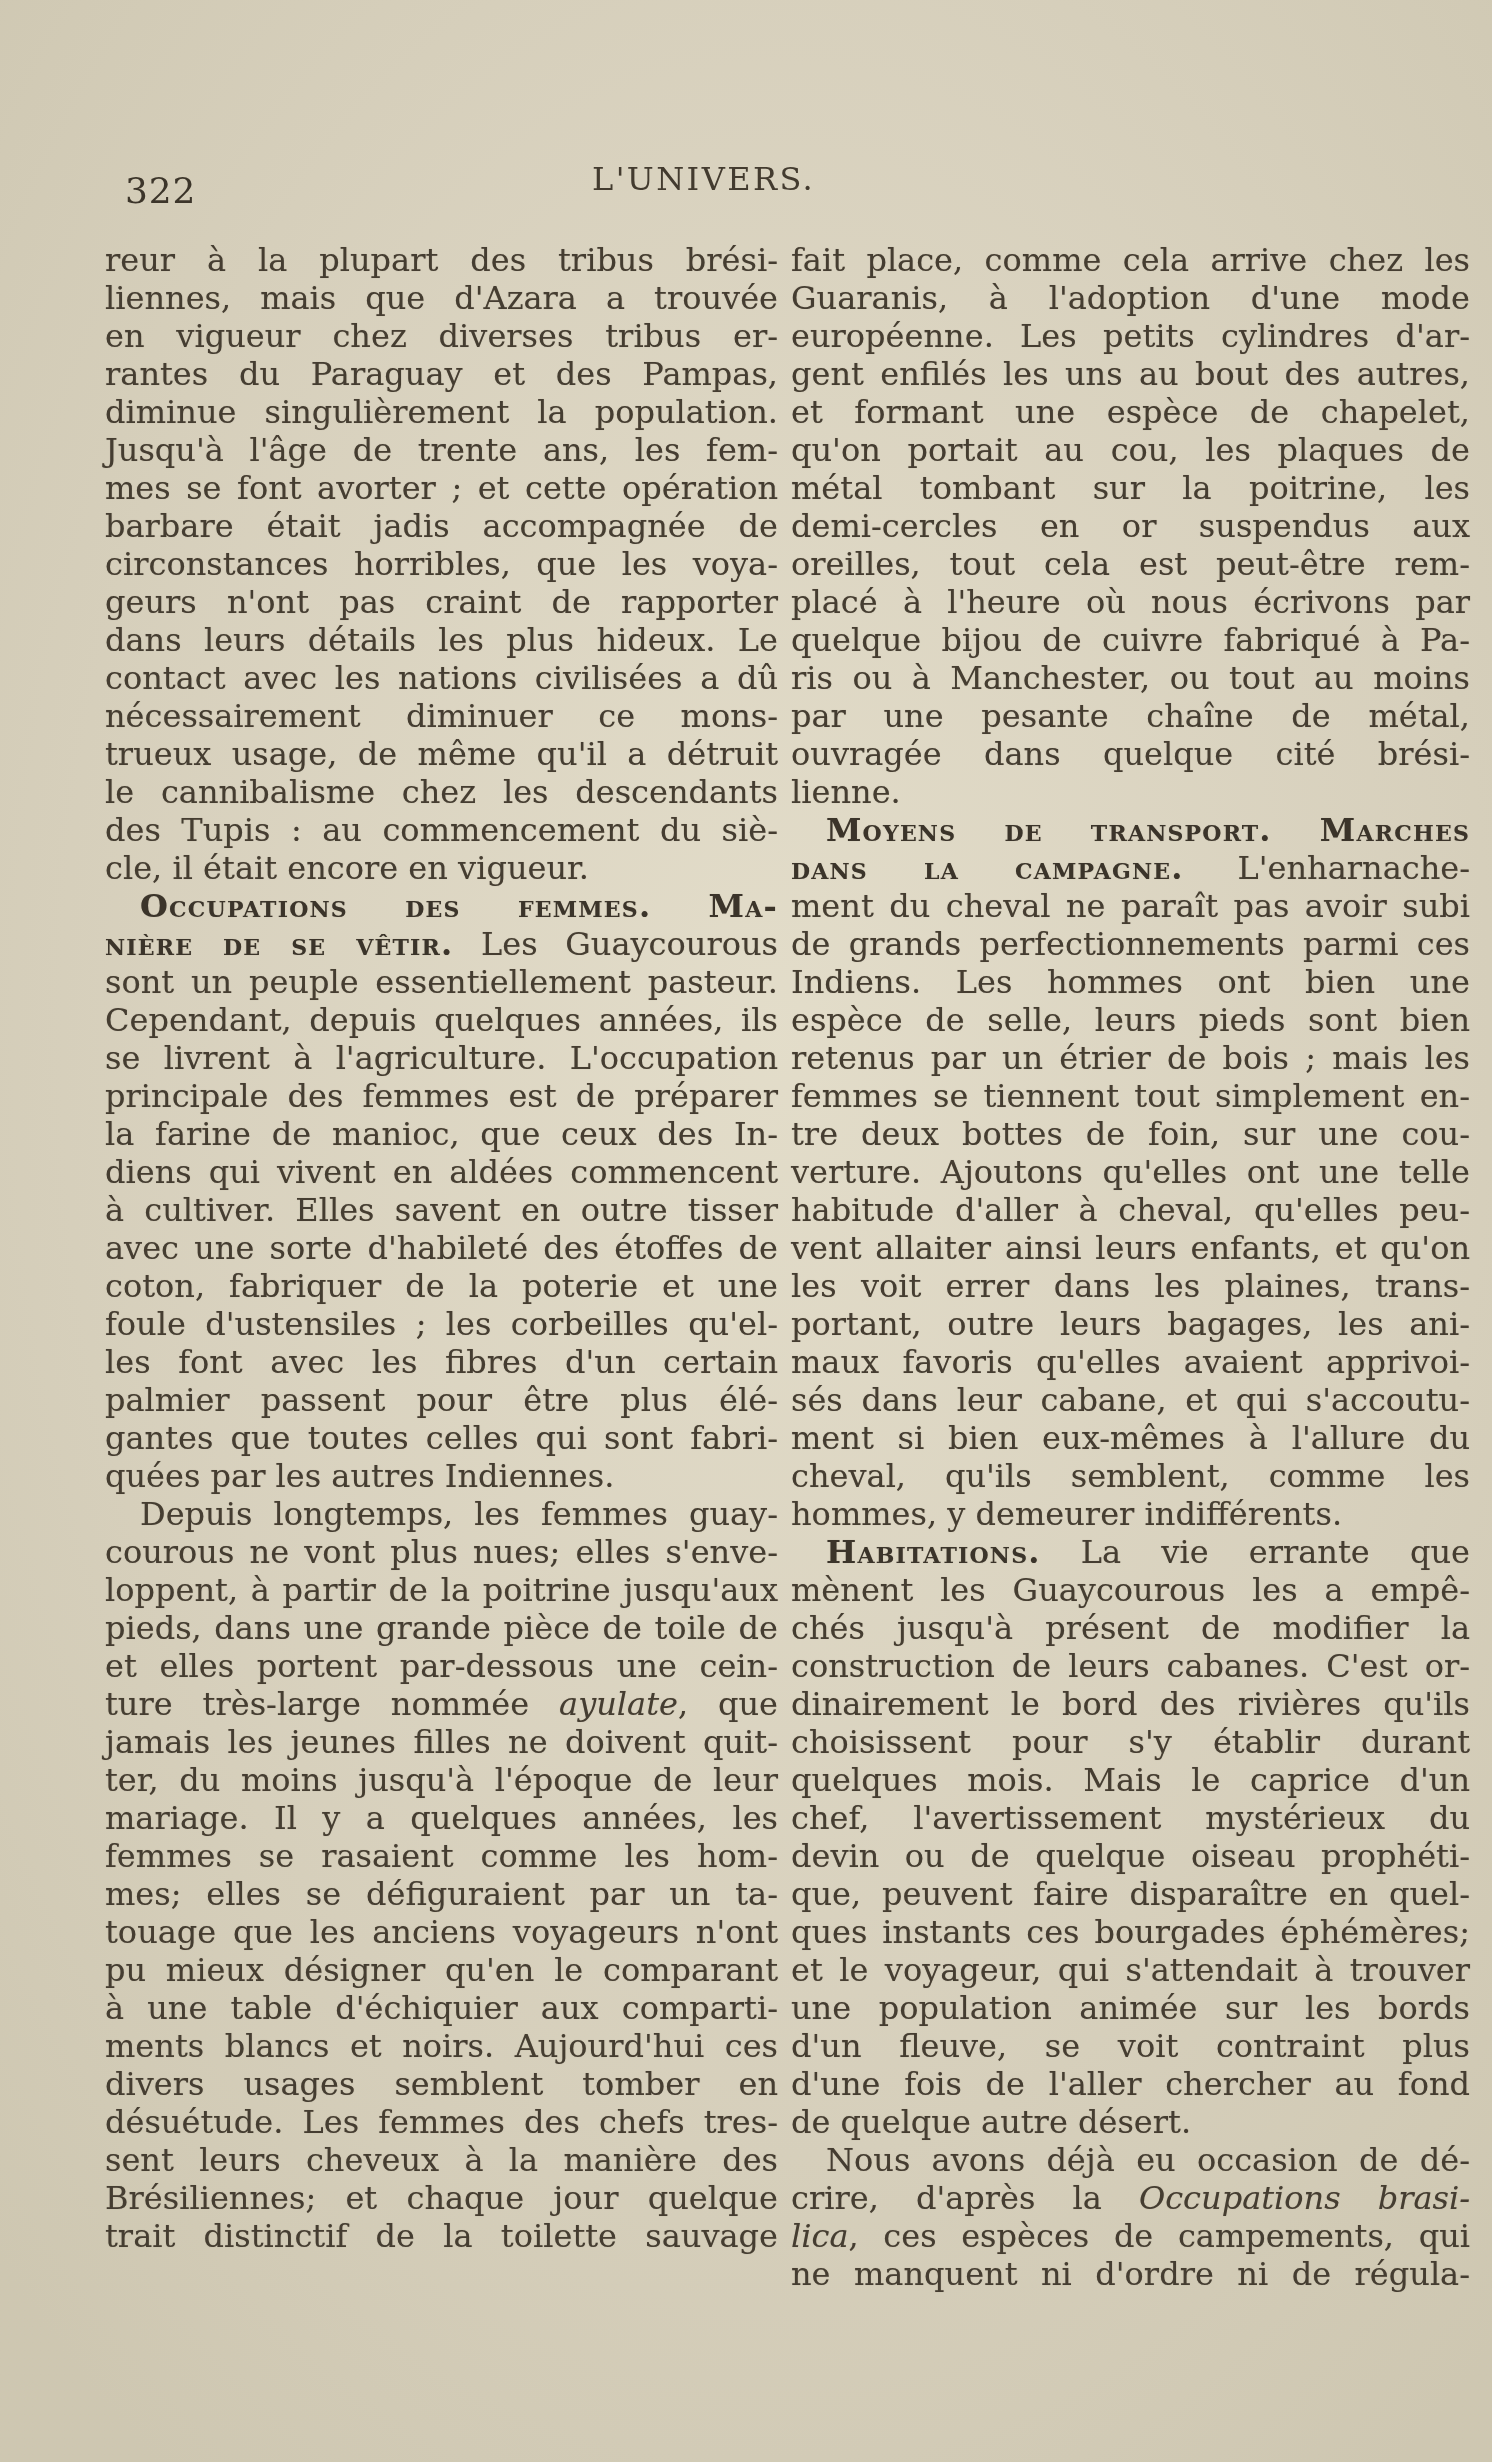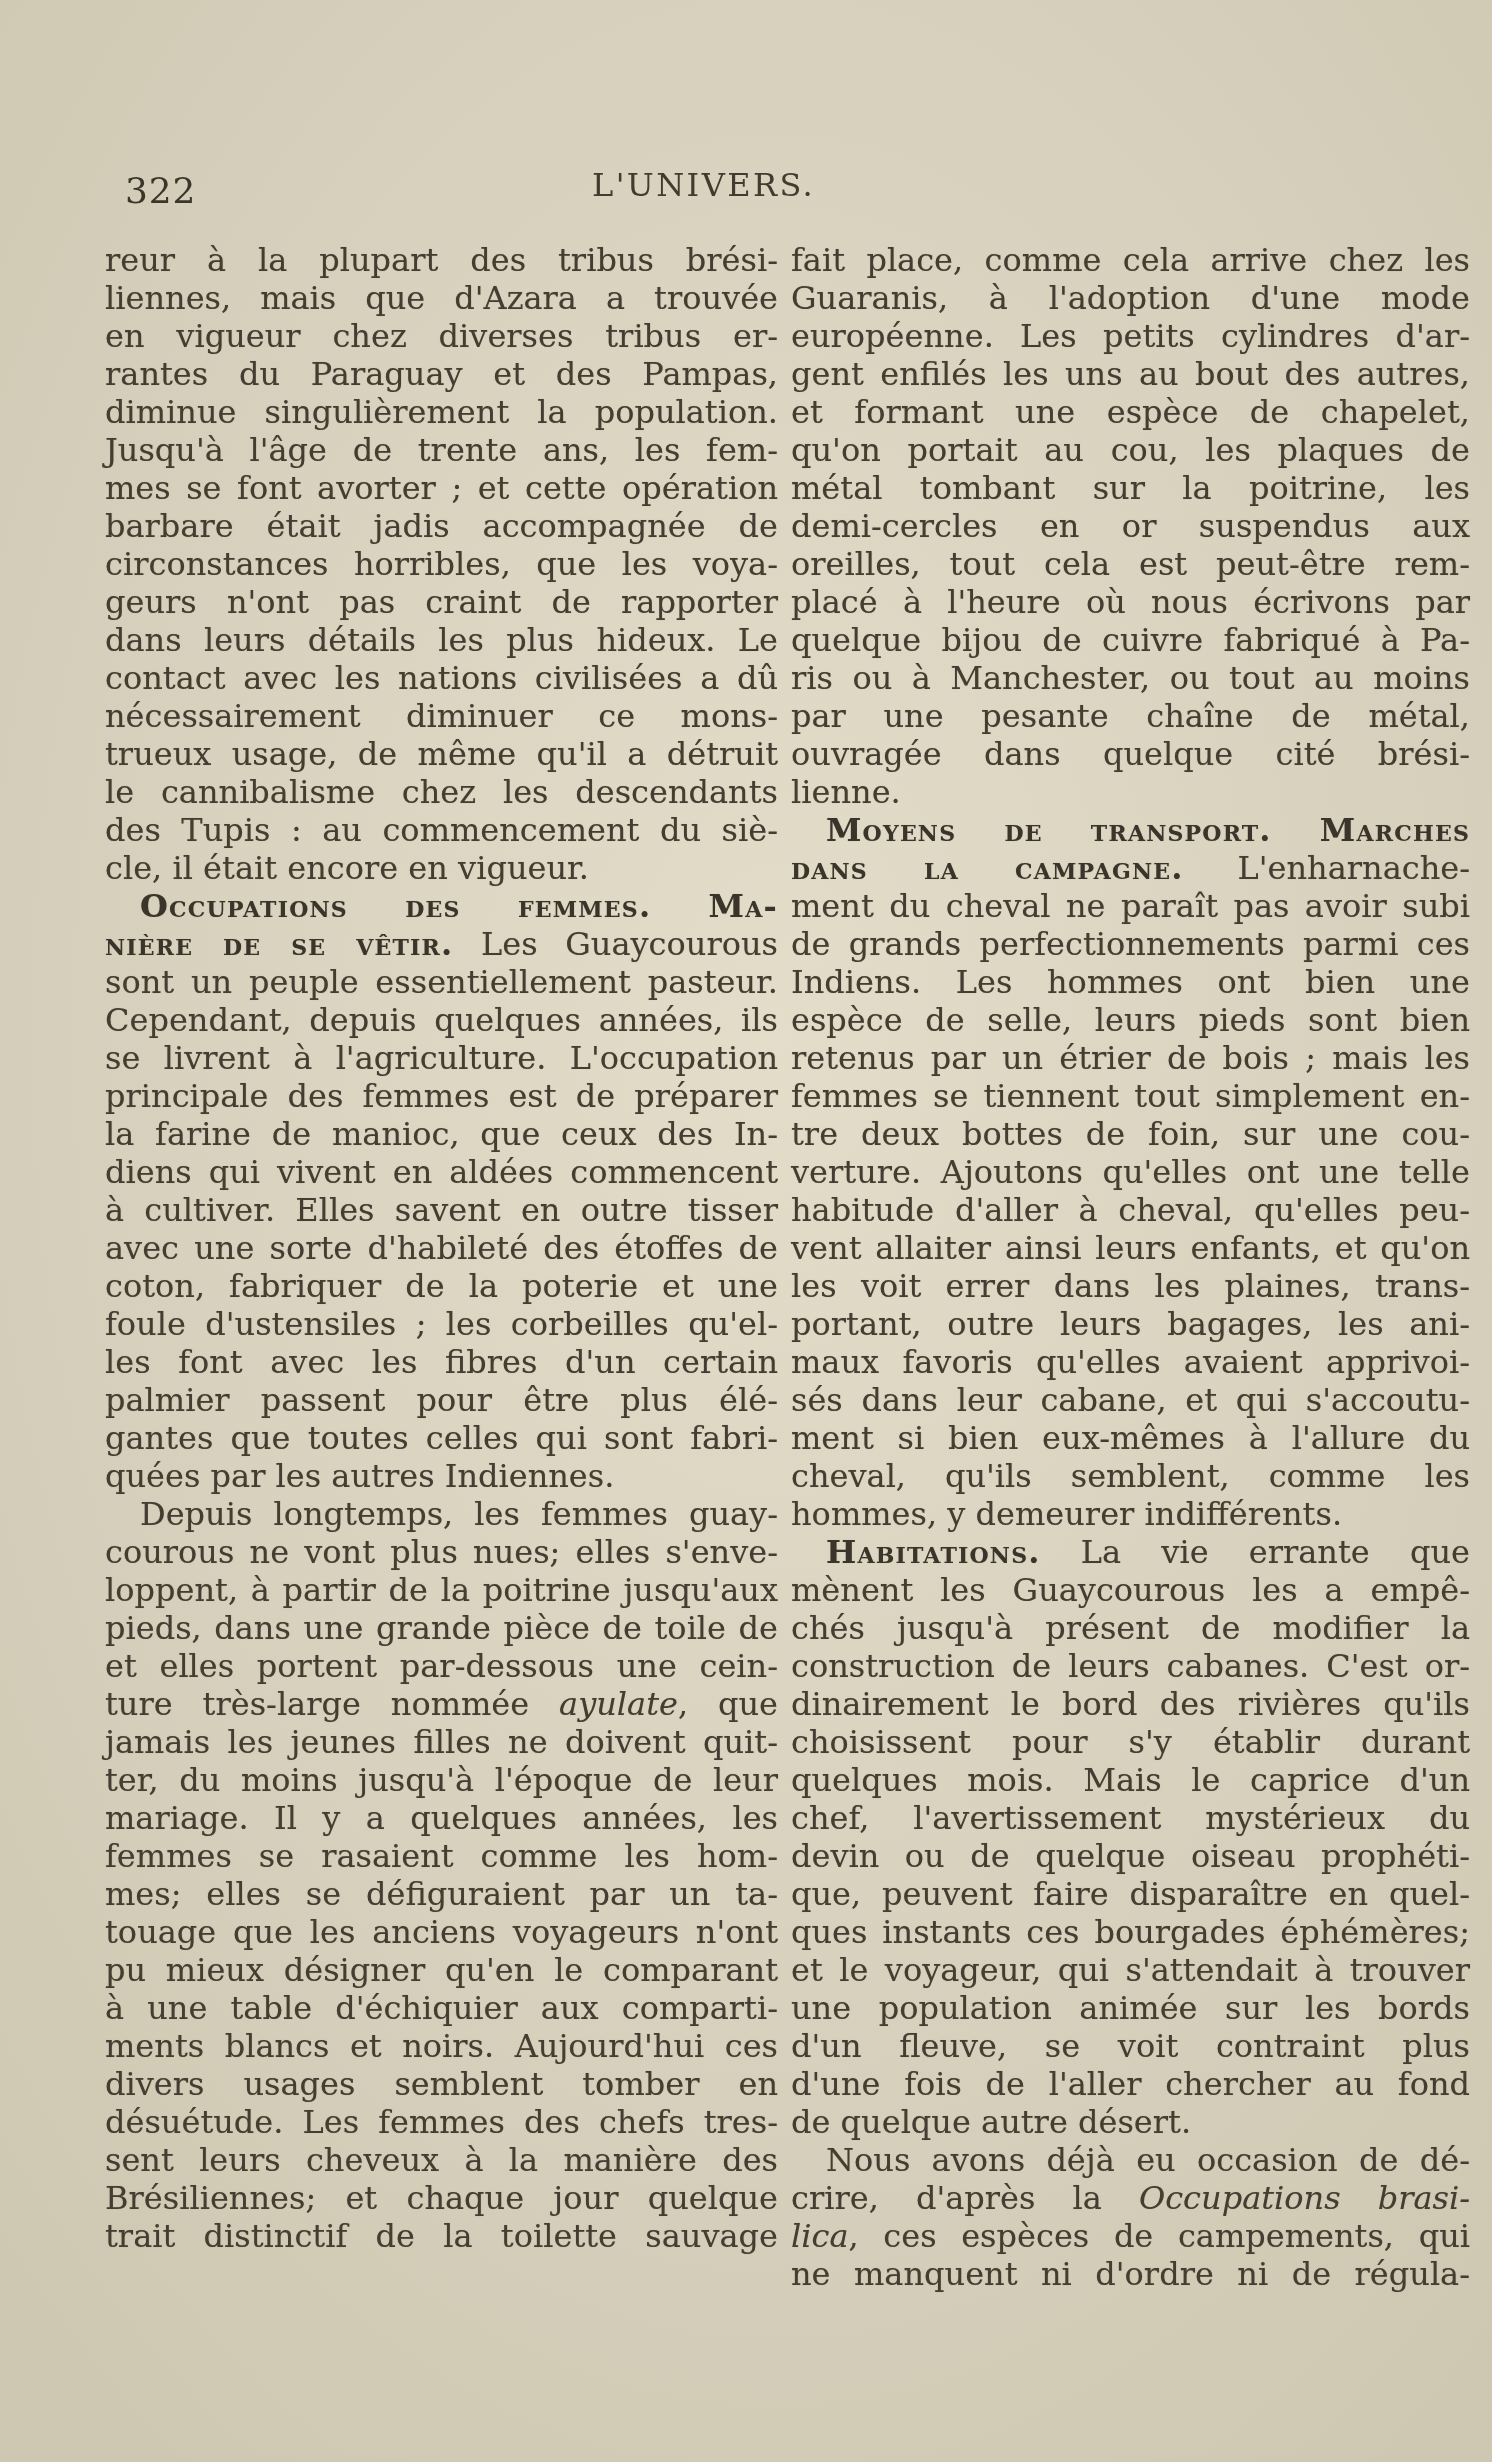--- a/index.html
+++ b/index.html
@@ -19,21 +19,21 @@
     left: 105px;
     top: 170px;
     font-size: 36px;
     letter-spacing: 0.8px;
     color: #3c352a;
     margin-left: 20px;
   }
   .running-title {
     position: absolute;
     left: 592px;
-    top: 166px;
+    top: 160px;
     font-size: 32px;
     letter-spacing: 2.4px;
     color: #433b2f;
   }
   .column {
     position: absolute;
     top: 241px;
     font-size: 32px;
     line-height: 38px;
     text-shadow: 0 0 0.8px rgba(62,52,40,0.30);

